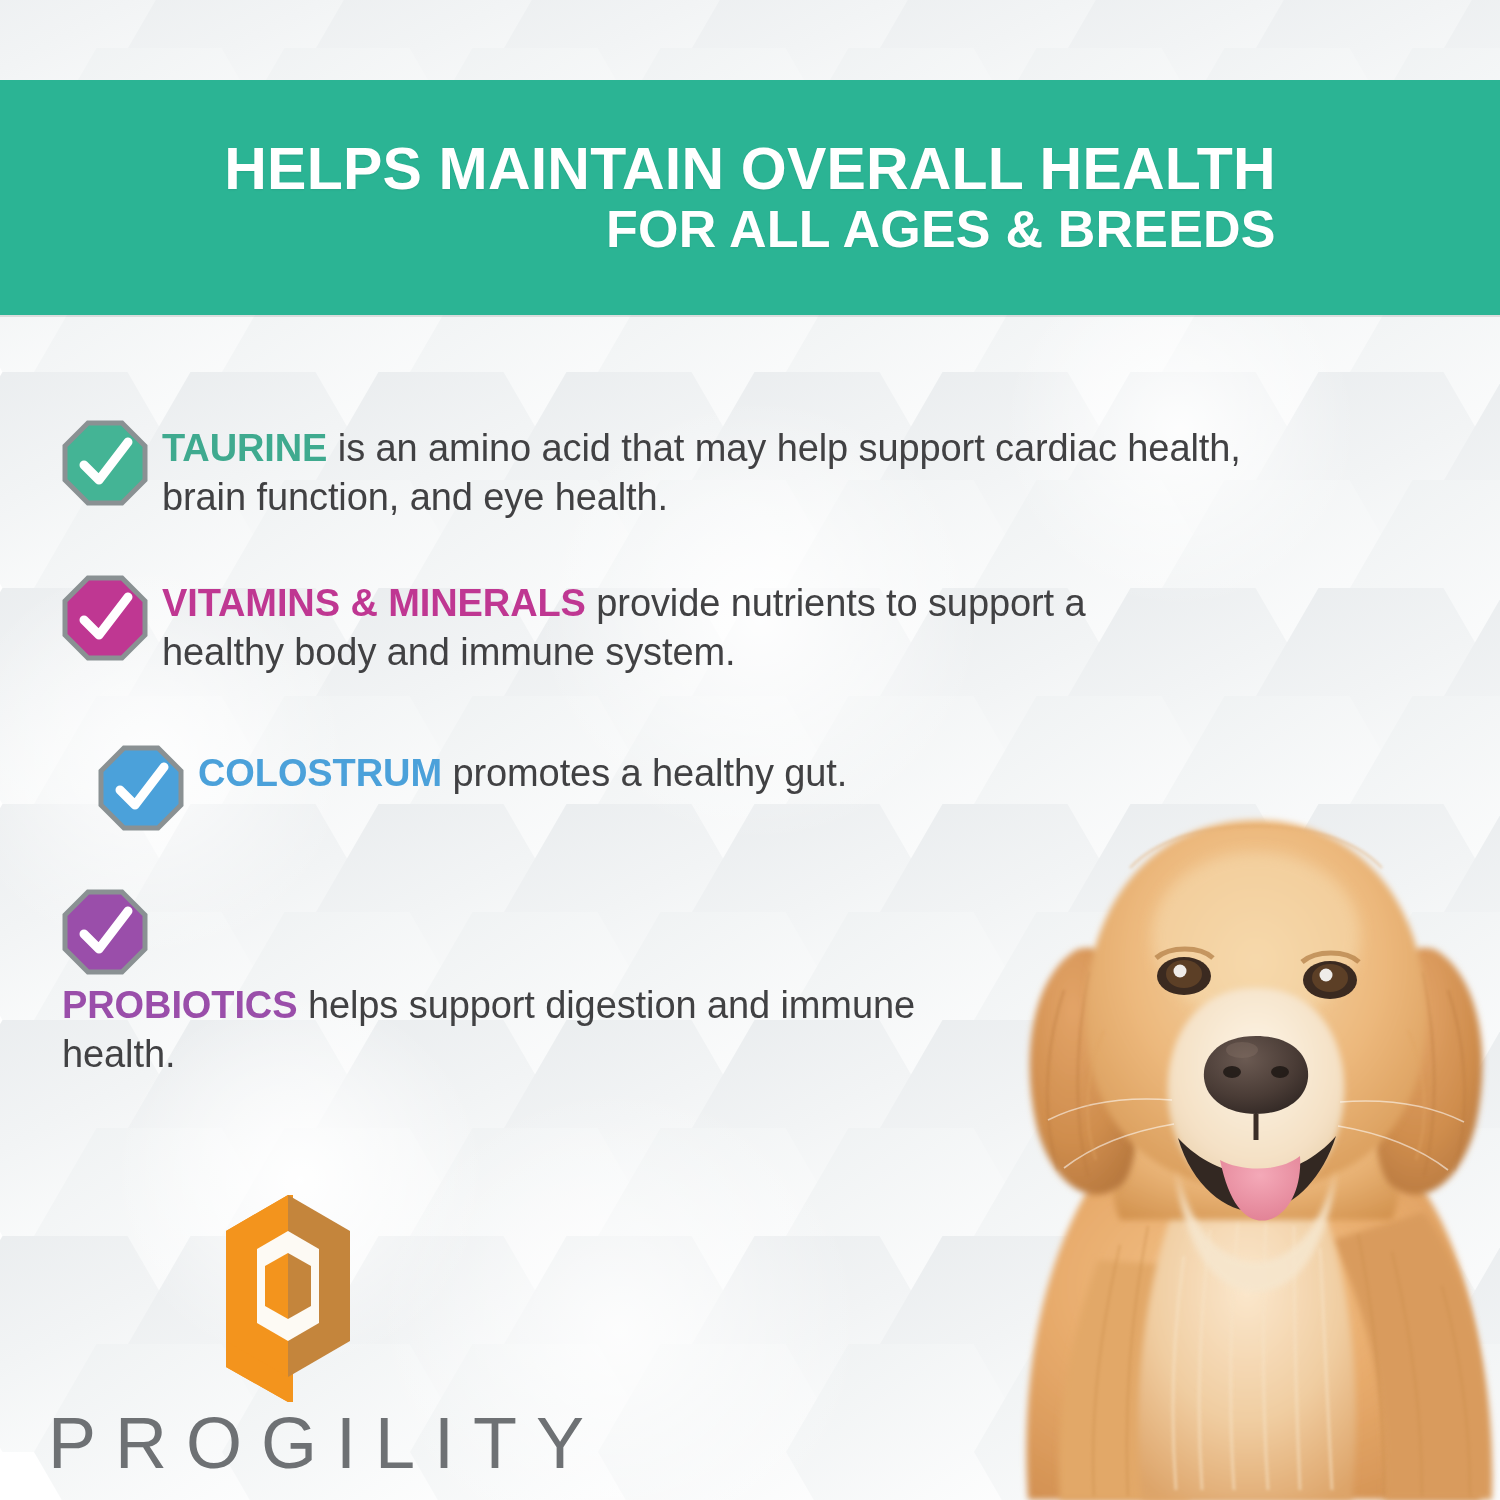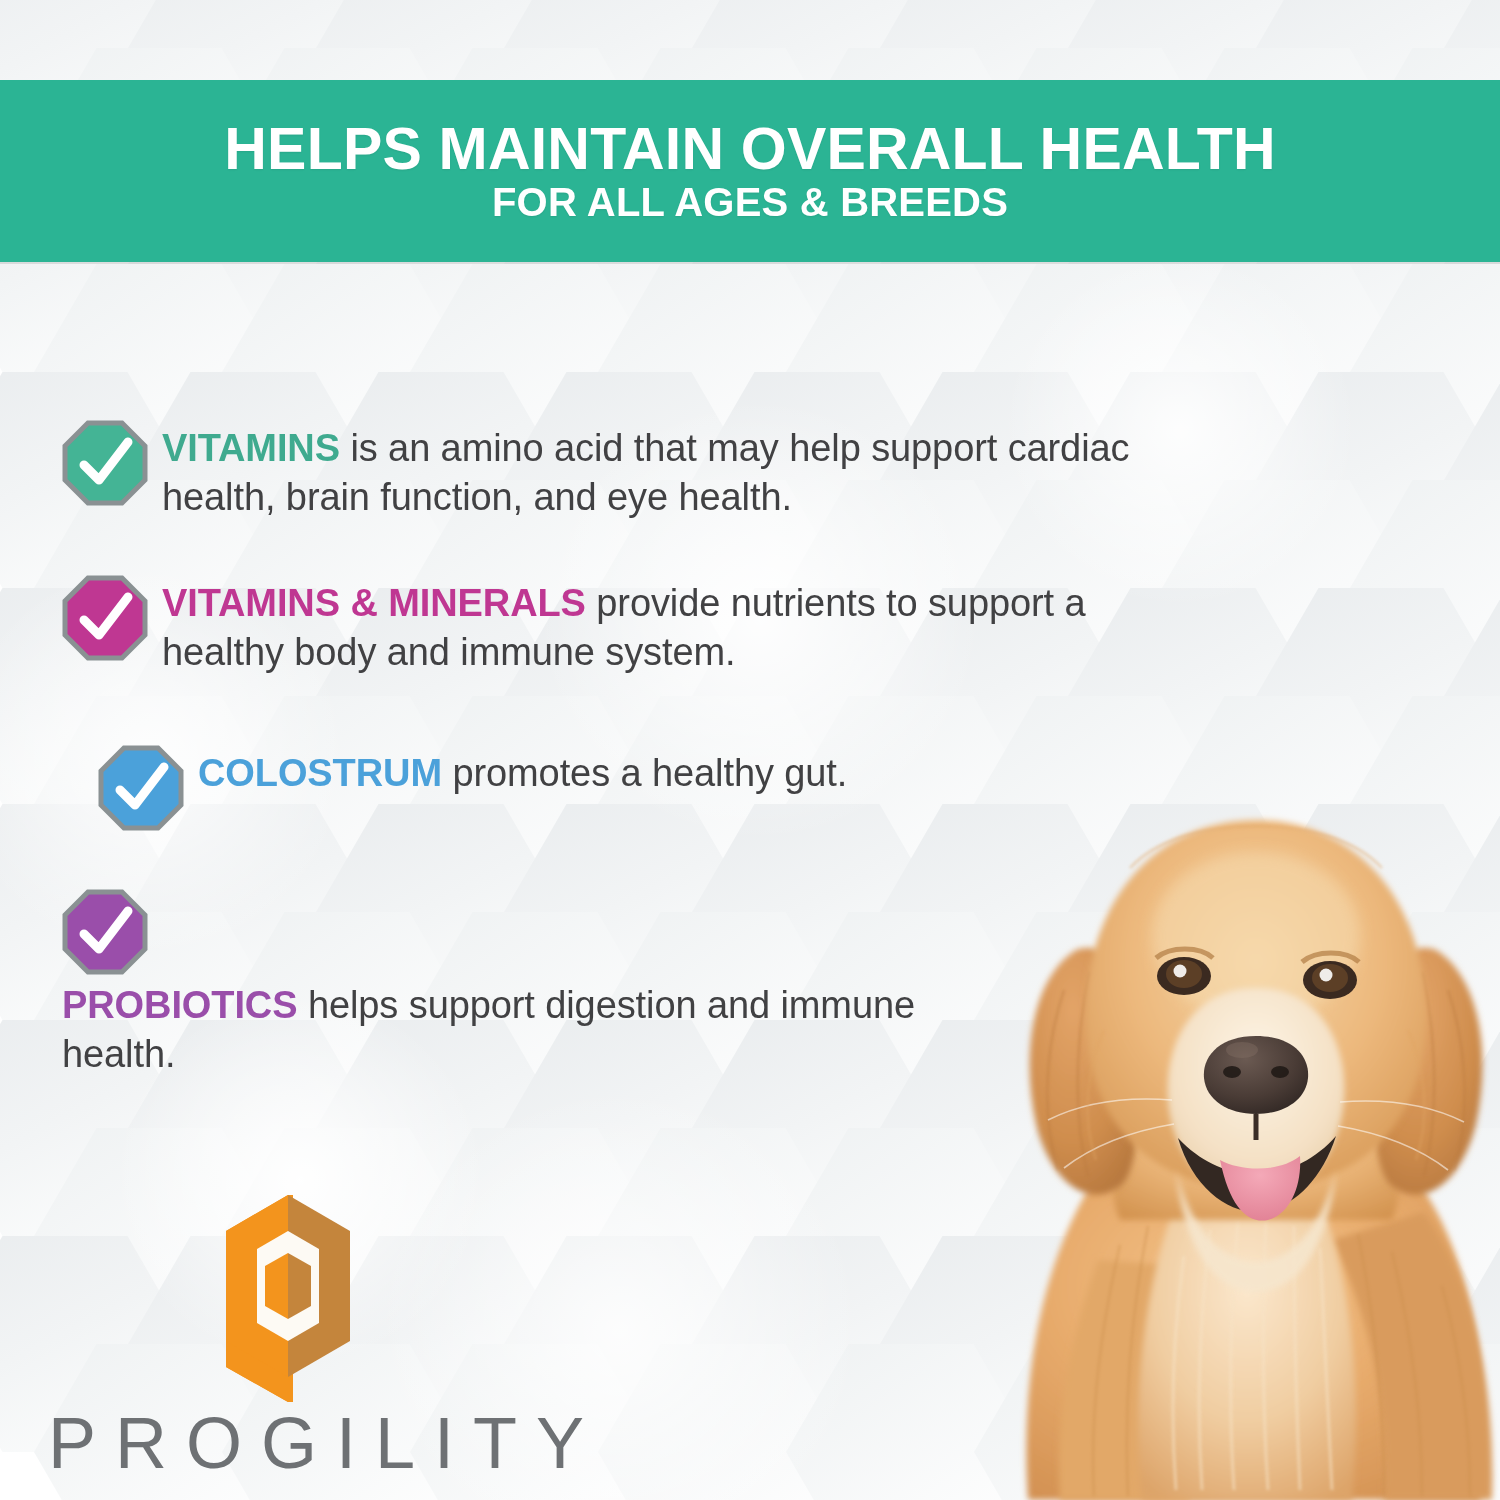--- a/index.html
+++ b/index.html
@@ -32,38 +32,38 @@
     background:
       radial-gradient(circle 260px at 300px 1180px, rgba(255,255,255,.97) 0%, rgba(255,255,255,0) 72%),
       radial-gradient(circle 300px at 760px 620px, rgba(255,255,255,.92) 0%, rgba(255,255,255,0) 74%),
       radial-gradient(circle 240px at 1180px 430px, rgba(255,255,255,.88) 0%, rgba(255,255,255,0) 74%),
       radial-gradient(circle 270px at 150px 760px, rgba(255,255,255,.85) 0%, rgba(255,255,255,0) 74%),
       radial-gradient(circle 320px at 620px 1330px, rgba(255,255,255,.80) 0%, rgba(255,255,255,0) 76%);
   }
 
   
   #banner{
-    position:absolute;left:0;top:80px;width:1500px;height:182px;
+    position:absolute;left:0;top:80px;width:1500px;height:235px;
     z-index:5;
     display:flex;align-items:center;justify-content:center;
     box-shadow:0 2px 0 rgba(0,0,0,.10);
   }
   #banner-title{
     color:#ffffff;
     font-weight:bold;
     font-size:59px;
     line-height:1.09;
     letter-spacing:.2px;
     text-align:center;
     margin:0;
     padding:0 30px;
     text-shadow:0 1px 2px rgba(0,0,0,.08);
   }
   #banner-title .ln{display:block;white-space:nowrap;}
-  #banner-title .ln2{font-size:40px;}
+  #banner-title .ln2{font-size:52px;text-align:right;}
 
   
   #dog{
     position:absolute;right:0;bottom:0;
     width:520px;height:800px;
     z-index:3;
     pointer-events:none;
   }
   #dog svg{display:block;width:520px;height:800px;}
 
@@ -444,21 +444,21 @@
 
   <div id="benefits">
 
     <div class="benefit" id="benefit-taurine">
       <div class="badge">
         <svg viewBox="0 0 86 86" xmlns="http://www.w3.org/2000/svg" aria-hidden="true">
           <polygon points="26,3 60,3 83,26 83,60 60,83 26,83 3,60 3,26" fill="#44b495" stroke="#8a9193" stroke-width="5"></polygon>
           <path d="M22 45 L 37 60 L 66 22" stroke="#ffffff" stroke-width="9" fill="none" stroke-linecap="round" stroke-linejoin="round"></path>
         </svg>
       </div>
-      <div class="btext"><span class="kw kw-taurine" style="color: rgb(63, 170, 143);">VITAMINS</span><span> is an amino acid that may help support cardiac health, brain function, and eye health.</span></div>
+      <div class="btext"><span class="kw kw-taurine" style="color: rgb(63, 170, 143);">TAURINE</span><span> is an amino acid that may help support cardiac health, brain function, and eye health.</span></div>
     </div>
 
     <div class="benefit" id="benefit-vitamins">
       <div class="badge">
         <svg viewBox="0 0 86 86" xmlns="http://www.w3.org/2000/svg" aria-hidden="true">
           <polygon points="26,3 60,3 83,26 83,60 60,83 26,83 3,60 3,26" fill="#bf3792" stroke="#8a9193" stroke-width="5"></polygon>
           <path d="M22 45 L 37 60 L 66 22" stroke="#ffffff" stroke-width="9" fill="none" stroke-linecap="round" stroke-linejoin="round"></path>
         </svg>
       </div>
       <div class="btext"><span class="kw kw-vitamins" style="color: rgb(191, 55, 146);">VITAMINS &amp; MINERALS</span><span> provide nutrients to support a healthy body and immune system.</span></div>

